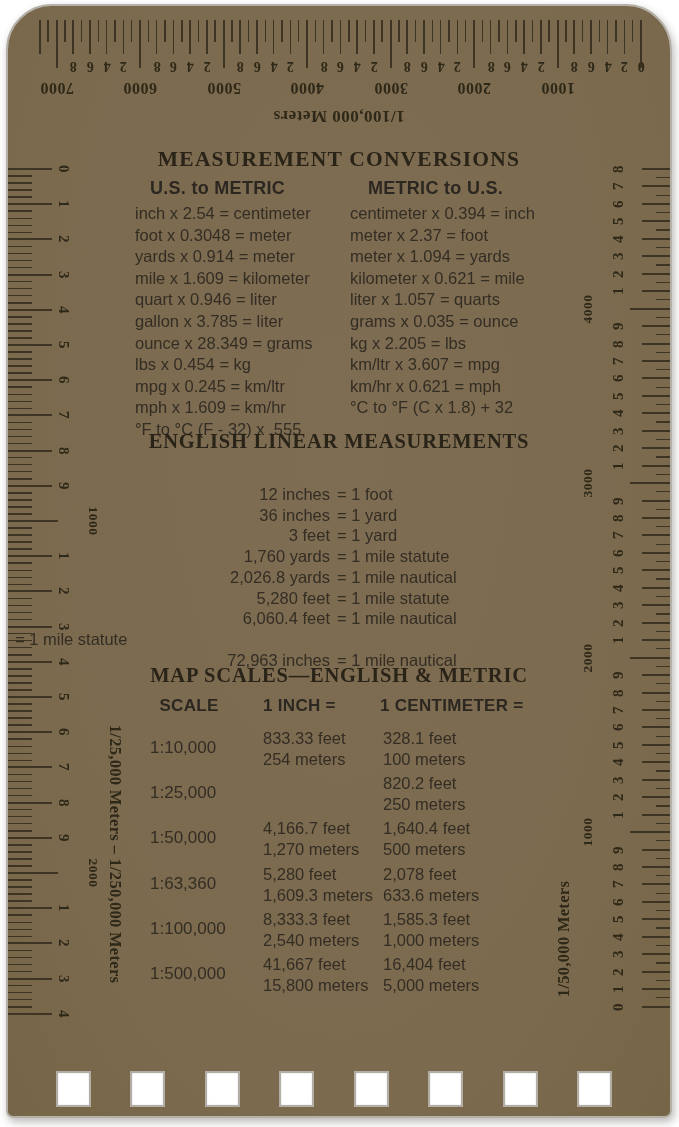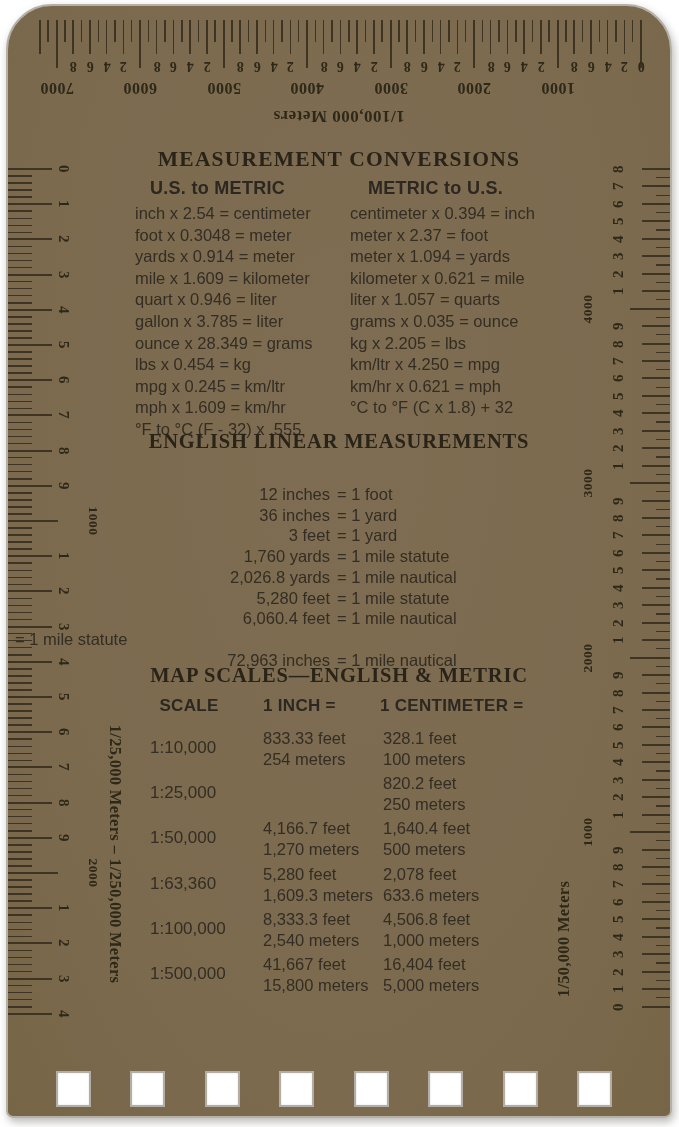--- a/index.html
+++ b/index.html
@@ -484,21 +484,21 @@
         </div>
       <div class="abs conv-col mt-col">
 
       <div class="conv-row">centimeter x 0.394 = inch</div>
           <div class="conv-row">meter x 2.37 = foot</div>
           <div class="conv-row">meter x 1.094 = yards</div>
           <div class="conv-row">kilometer x 0.621 = mile</div>
           <div class="conv-row">liter x 1.057 = quarts</div>
           <div class="conv-row">grams x 0.035 = ounce</div>
           <div class="conv-row">kg x 2.205 = lbs</div>
-          <div class="conv-row">km/ltr x 4.250 = mpg</div>
+          <div class="conv-row">km/ltr x 3.607 = mpg</div>
           <div class="conv-row">km/hr x 0.621 = mph</div>
           <div class="conv-row">°C to °F  (C x 1.8) + 32</div>
         </div>
 
       <div class="abs sec-title elm">ENGLISH LINEAR MEASUREMENTS</div>
       <div class="abs eng-rows">
 
           <div class="eng-row">
             <span class="lhs">12 inches</span>
             <span class="rhs">= 1 foot</span>
@@ -595,21 +595,21 @@
             </div>
           </div>
 
           <div class="map-row">
             <div class="m-scale">1:100,000</div>
             <div class="m-inch">
               <div>8,333.3 feet</div>
               <div>2,540 meters</div>
             </div>
             <div class="m-cm">
-              <div>4,506.8 feet</div>
+              <div>1,585.3 feet</div>
               <div>1,000 meters</div>
             </div>
           </div>
 
 
           <div class="map-row">
             <div class="m-scale">1:500,000</div>
             <div class="m-inch">
               <div>41,667 feet</div>
               <div>15,800 meters</div>

